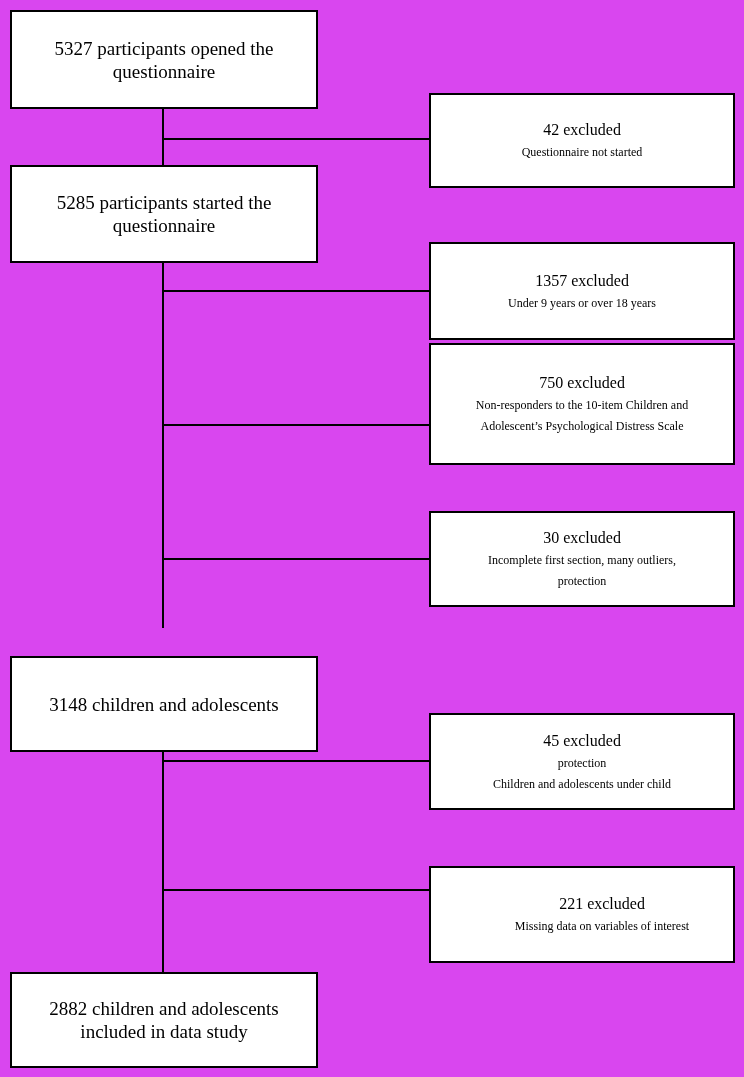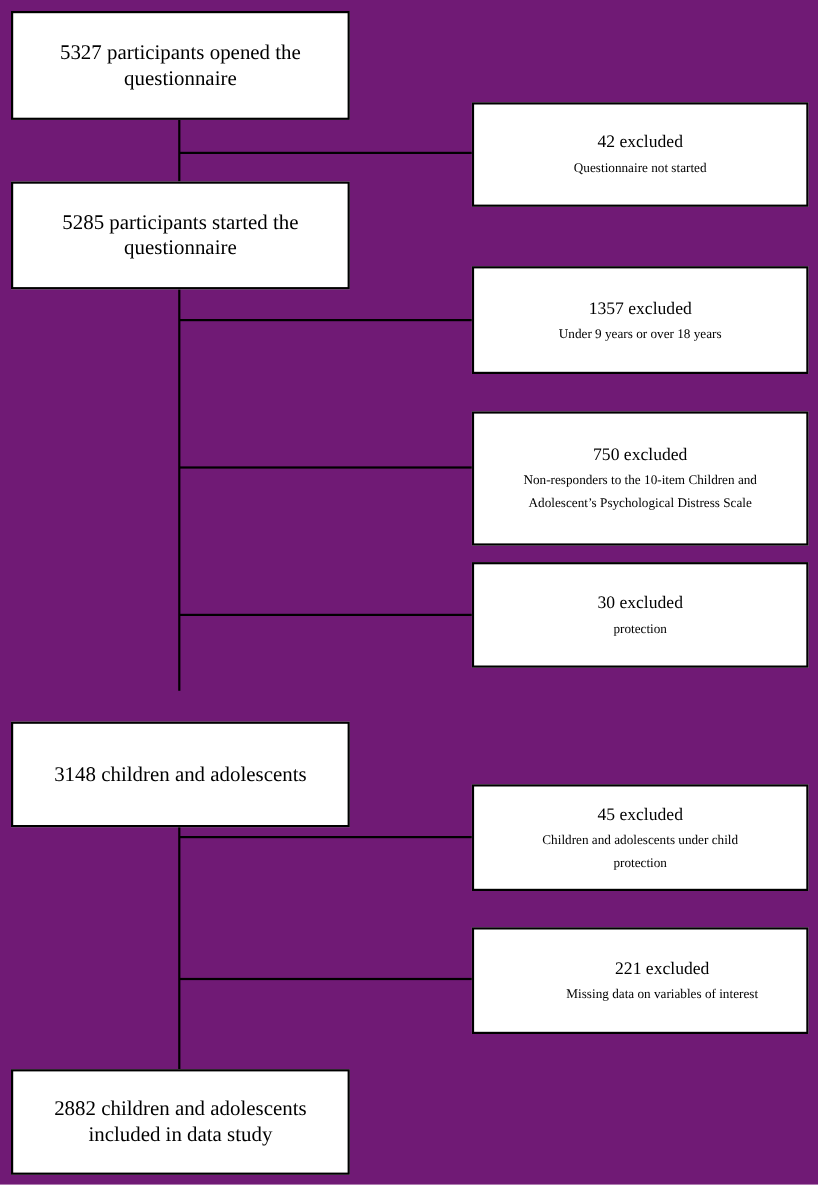--- a/index.html
+++ b/index.html
@@ -4,21 +4,21 @@
 <style>
   html, body {
     margin: 0;
     padding: 0;
     background: #ffffff;
   }
   #canvas {
     position: relative;
     width: 744px;
     height: 1077px;
-    background: #701a75;
+    background: #d946ef;
     font-family: "Liberation Serif", "DejaVu Serif", serif;
     color: #000000;
     overflow: hidden;
   }
   .box {
     position: absolute;
     box-sizing: border-box;
     border: 2px solid #000000;
     background: #ffffff;
     display: flex;
@@ -84,43 +84,44 @@
     </div>
   </div>
 
   <div class="box rbox" style="top:242px; height:98px;">
     <div class="headline">1357 excluded</div>
     <div class="details">
       <div>Under 9 years or over 18 years</div>
     </div>
   </div>
 
-  <div class="box rbox" style="top:374px; height:122px;">
+  <div class="box rbox" style="top:343px; height:122px;">
     <div class="headline">750 excluded</div>
     <div class="details">
       <div>Non-responders to the 10-item Children and</div>
       <div>Adolescent’s Psychological Distress Scale</div>
     </div>
   </div>
 
   <div class="box rbox" style="top:511px; height:96px;">
     <div class="headline">30 excluded</div>
     <div class="details">
+      <div>Incomplete first section, many outliers,</div>
       <div>protection</div>
     </div>
   </div>
 
   <div class="box rbox" style="top:713px; height:97px;">
     <div class="headline">45 excluded</div>
     <div class="details">
+      <div>protection</div>
       <div>Children and adolescents under child</div>
-      <div>protection</div>
     </div>
   </div>
 
-  <div class="box rbox" style="top:843px; height:97px;padding-left:40px;">
+  <div class="box rbox" style="top:866px; height:97px;padding-left:40px;">
     <div class="headline">221 excluded</div>
     <div class="details">
       <div>Missing data on variables of interest</div>
     </div>
   </div>
 
 </div>
 
 </body></html>

